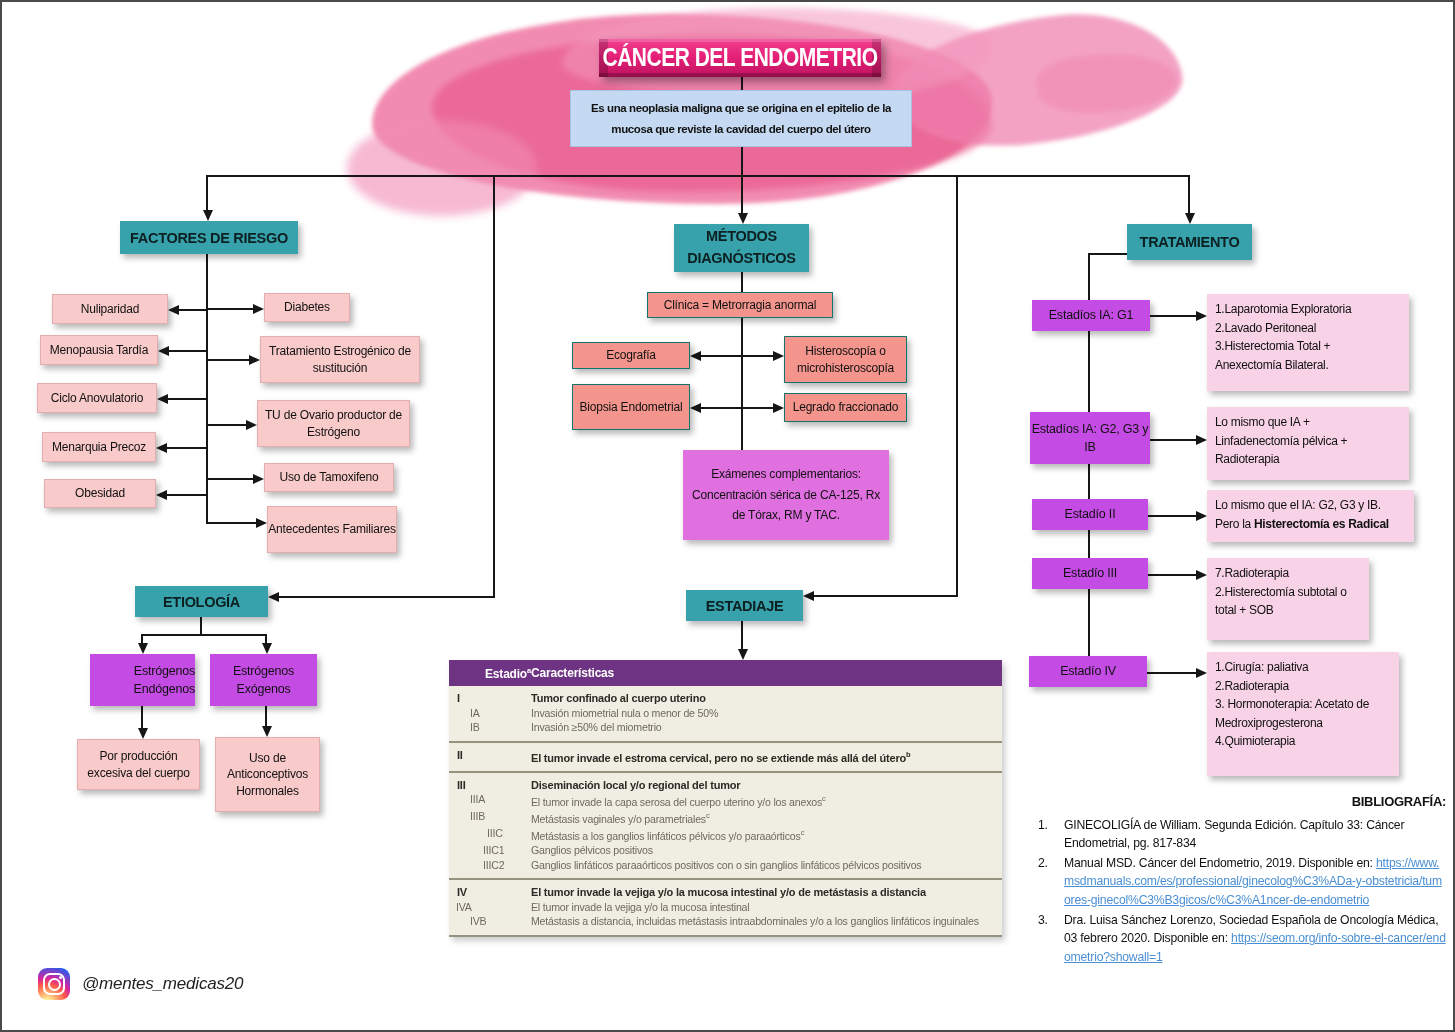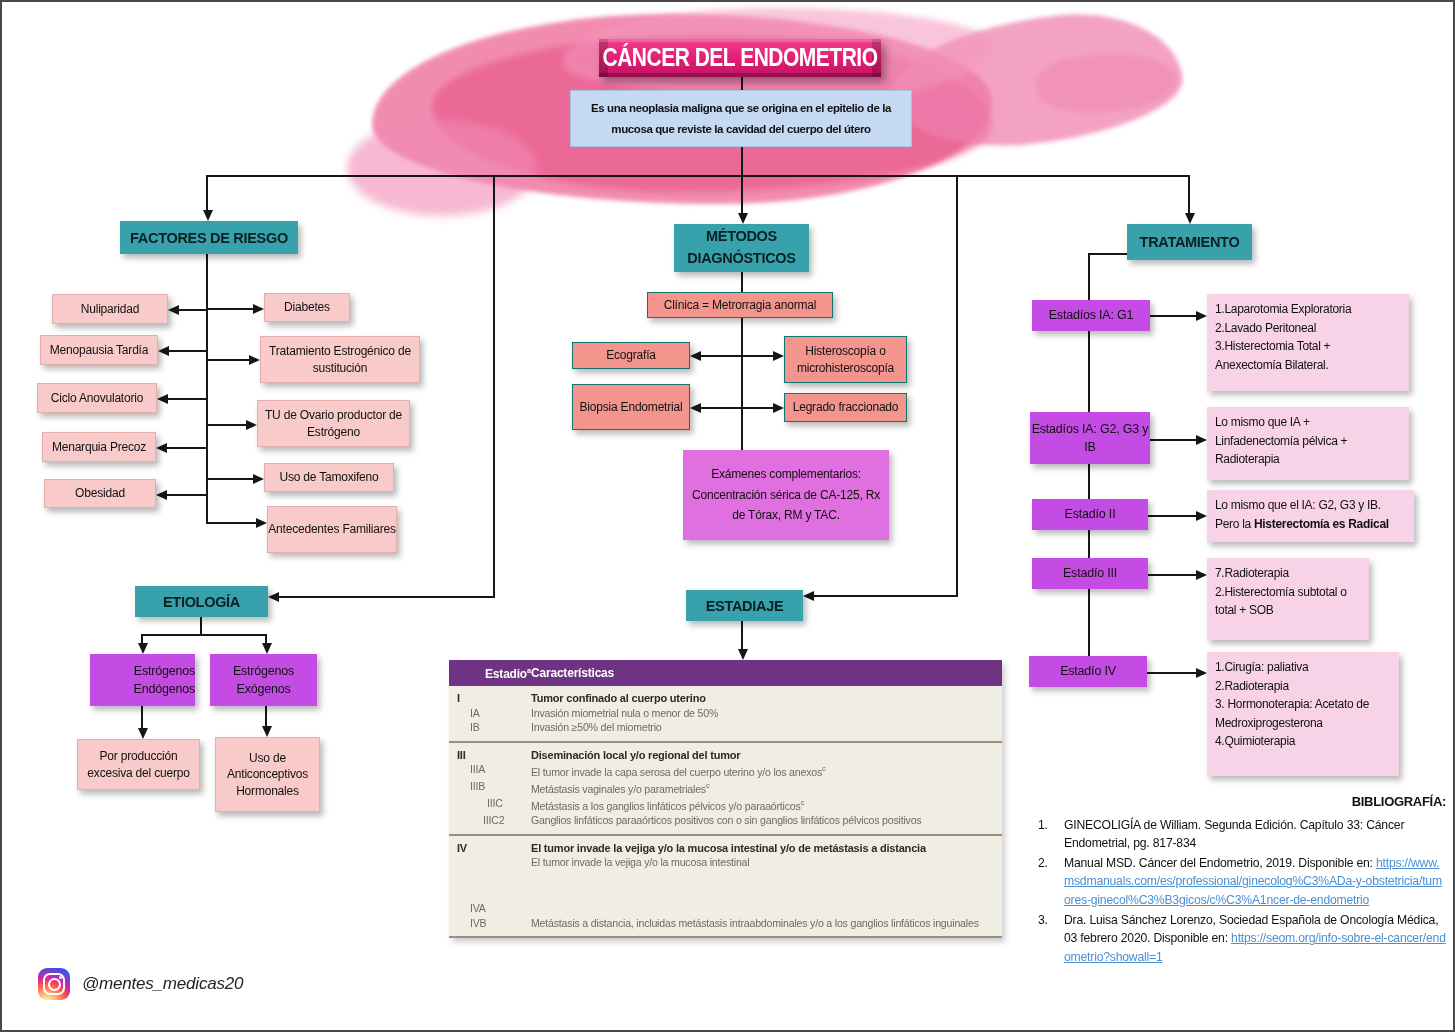--- a/index.html
+++ b/index.html
@@ -133,47 +133,57 @@
             <div class="tstage" style="padding-left: 21px;">IA</div>
             <div class="ttext">Invasión miometrial nula o menor de 50%</div>
           </div>
           <div class="trow">
             <div class="tstage" style="padding-left: 21px;">IB</div>
             <div class="ttext">Invasión ≥50% del miometrio</div>
           </div>
         </div>
         <div class="tgroup">
           <div class="trow tbold">
+            <div class="tstage" style="padding-left: 8px;">II</div>
+            <div class="ttext">El tumor invade el estroma cervical, pero no se extiende más allá del útero<sup>b</sup></div>
+          </div>
+        </div>
+        <div class="tgroup">
+          <div class="trow tbold">
             <div class="tstage" style="padding-left: 8px;">III</div>
             <div class="ttext">Diseminación local y/o regional del tumor</div>
           </div>
           <div class="trow">
             <div class="tstage" style="padding-left: 21px;">IIIA</div>
             <div class="ttext">El tumor invade la capa serosa del cuerpo uterino y/o los anexos<sup>c</sup></div>
           </div>
           <div class="trow">
             <div class="tstage" style="padding-left: 21px;">IIIB</div>
             <div class="ttext">Metástasis vaginales y/o parametriales<sup>c</sup></div>
           </div>
           <div class="trow">
             <div class="tstage" style="padding-left: 38px;">IIIC</div>
             <div class="ttext">Metástasis a los ganglios linfáticos pélvicos y/o paraaórticos<sup>c</sup></div>
+          </div>
+          <div class="trow">
+            <div class="tstage" style="padding-left: 34px;">IIIC1</div>
+            <div class="ttext">Ganglios pélvicos positivos</div>
           </div>
           <div class="trow">
             <div class="tstage" style="padding-left: 34px;">IIIC2</div>
             <div class="ttext">Ganglios linfáticos paraaórticos positivos con o sin ganglios linfáticos pélvicos positivos</div>
           </div>
         </div>
         <div class="tgroup">
           <div class="trow tbold">
             <div class="tstage" style="padding-left: 8px;">IV</div>
             <div class="ttext">El tumor invade la vejiga y/o la mucosa intestinal y/o de metástasis a distancia</div>
           </div>
           <div class="trow">
-            <div class="tstage" style="padding-left: 21px; margin-top: 46px;">IVA</div>
+            <div class="tstage" style="padding-left: 7px;">IVA</div>
             <div class="ttext">El tumor invade la vejiga y/o la mucosa intestinal</div>
           </div>
           <div class="trow">
             <div class="tstage" style="padding-left: 21px;">IVB</div>
             <div class="ttext">Metástasis a distancia, incluidas metástasis intraabdominales y/o a los ganglios linfáticos inguinales</div>
           </div>
         </div>
       </div>
   </div>
 

